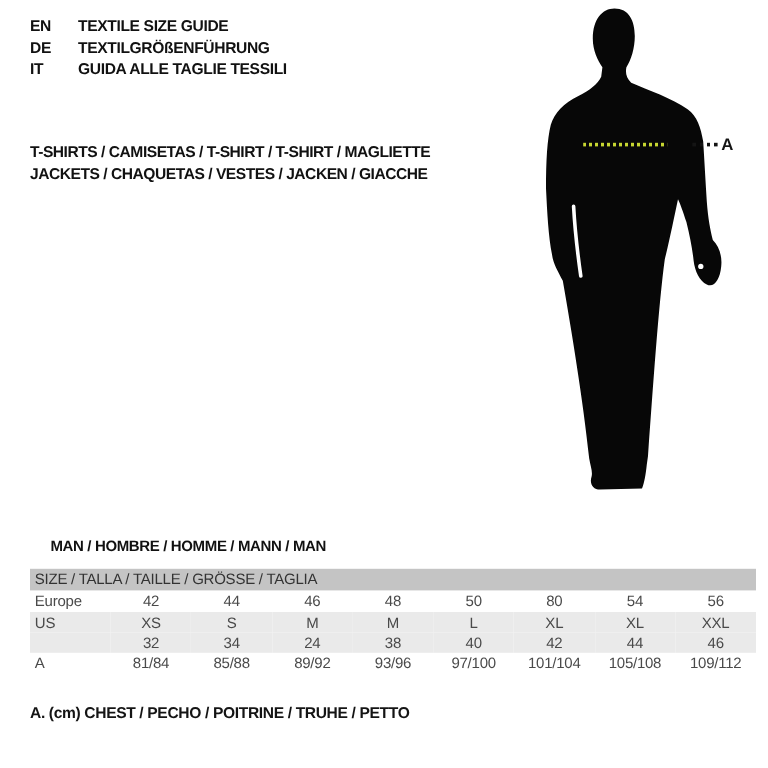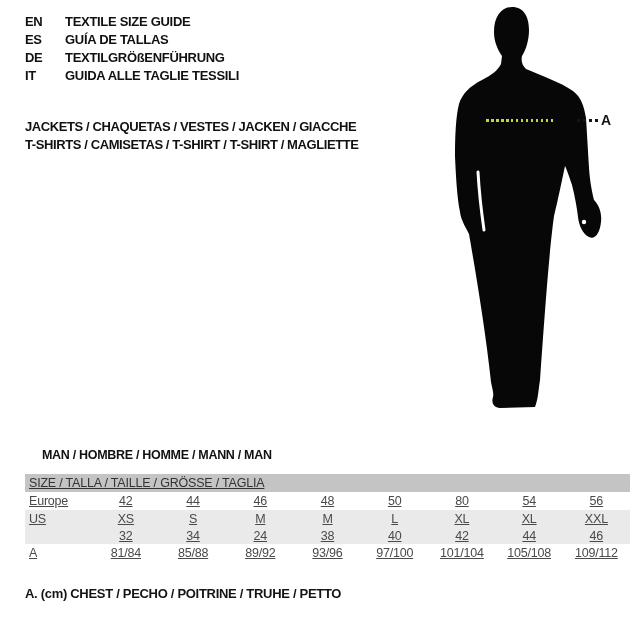--- a/index.html
+++ b/index.html
@@ -18,55 +18,51 @@
   
   .figure{position:absolute;left:0;top:0;width:640px;height:440px;}
   .silhouette{position:absolute;left:448px;top:4px;}
   .chest-dots{position:absolute;left:486px;top:119px;width:70px;height:3px;}
   .leader-dashes{position:absolute;left:577px;top:119px;width:21px;height:3px;}
   .measure-a{position:absolute;left:601px;top:112px;font-weight:bold;font-size:14px;color:#141414;}
   
   .man-title{position:absolute;left:42px;top:448px;font-weight:bold;font-size:12.5px;letter-spacing:-0.3px;white-space:nowrap;}
   
   .size-table{position:absolute;left:25px;top:474px;width:605px;border-collapse:collapse;table-layout:fixed;}
-  .size-table td{padding:0;font-size:12.5px;color:#4a4a4a;text-align:center;vertical-align:middle;letter-spacing:-0.2px;text-decoration:underline;}
+  .size-table td{padding:0;font-size:12.5px;color:#4a4a4a;text-align:center;vertical-align:middle;letter-spacing:-0.2px;}
   .size-table td.thead{background:var(--header-bg,#c4c4c4);color:#333;text-align:left;padding-left:4px;height:18px;font-size:12.5px;}
   .size-table td.lbl{text-align:left;padding-left:4px;width:53px;}
   .size-table tr{height:18px;}
   .size-table tr.shaded{background:var(--shaded-bg,#eaeaea);height:17px;}
   
   .footnote{position:absolute;left:25px;top:586px;font-weight:bold;font-size:13px;letter-spacing:-0.3px;color:#141414;white-space:nowrap;}
 </style>
 </head>
 <body>
 
 <div class="canvas">
 
   <div class="lang-block">
     <div class="lang-row">
       <span class="lang-code">EN</span>
       <span class="lang-title">TEXTILE SIZE GUIDE</span>
     </div>
     <div class="lang-row">
-      <span class="lang-code">ES</span>
-      <span class="lang-title">GUÍA DE TALLAS</span>
-    </div>
-    <div class="lang-row">
       <span class="lang-code">DE</span>
       <span class="lang-title">TEXTILGRÖßENFÜHRUNG</span>
     </div>
     <div class="lang-row">
       <span class="lang-code">IT</span>
       <span class="lang-title">GUIDA ALLE TAGLIE TESSILI</span>
     </div>
   </div>
 
   <div class="categories">
+    <div class="cat-line">T-SHIRTS / CAMISETAS / T-SHIRT / T-SHIRT / MAGLIETTE</div>
     <div class="cat-line">JACKETS / CHAQUETAS / VESTES / JACKEN / GIACCHE</div>
-    <div class="cat-line">T-SHIRTS / CAMISETAS / T-SHIRT / T-SHIRT / MAGLIETTE</div>
   </div>
 
   <div class="figure">
     <svg class="silhouette" width="160" height="412" viewBox="0 0 160 412">
       <path fill="#070707" d="
         M 54 52
         C 50 46 46 38 46 28
         C 46 12 54 3 64 3
         C 76 3 81 13 81 26
         C 81 36 78 46 74 52

